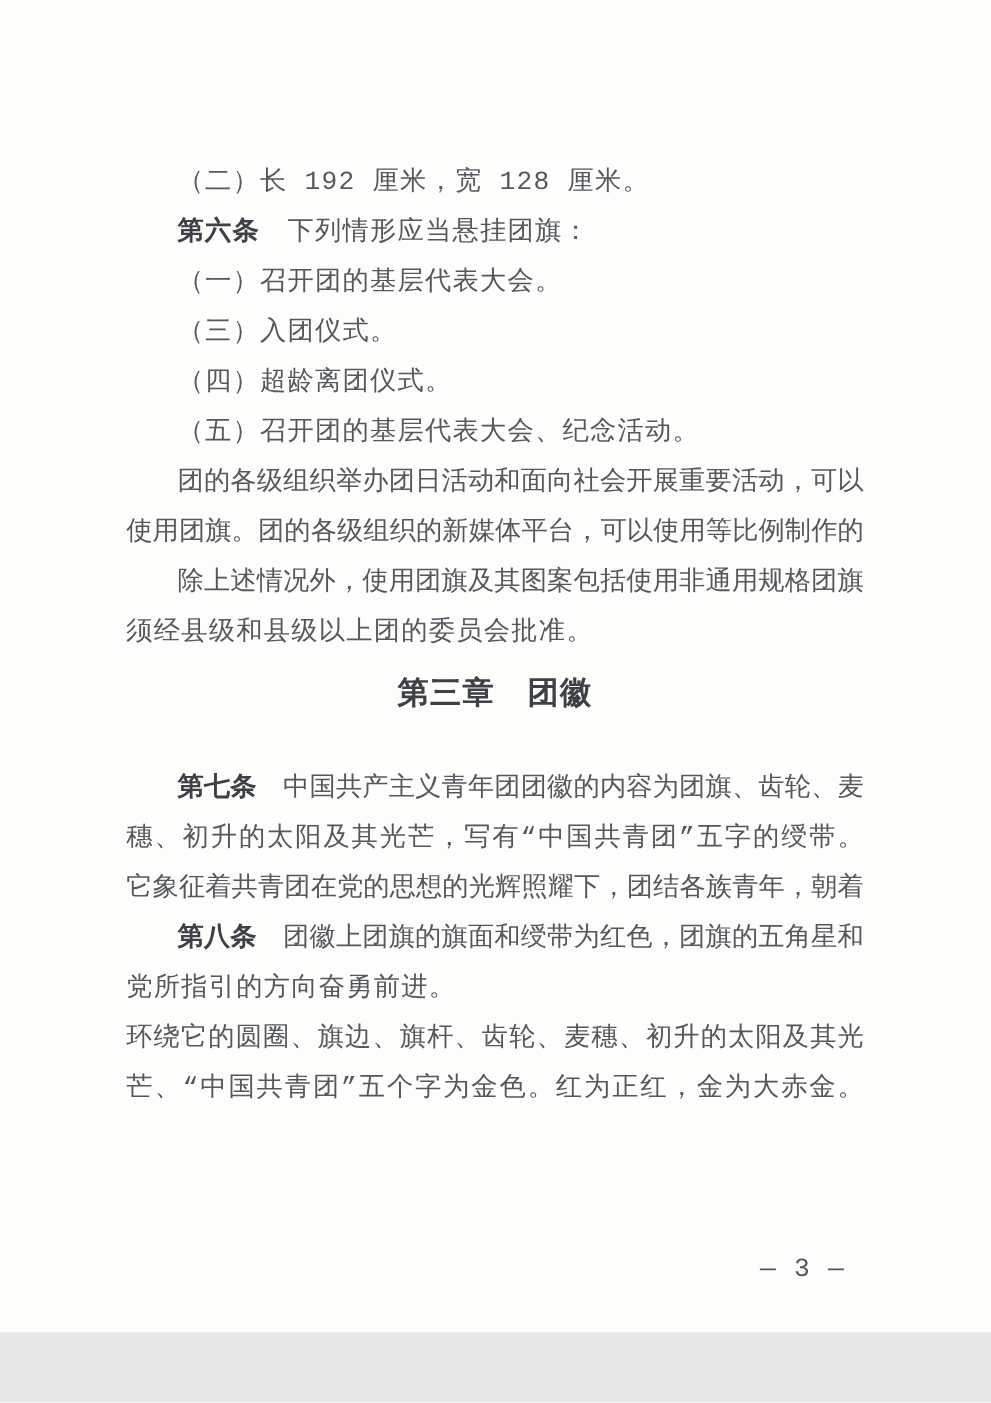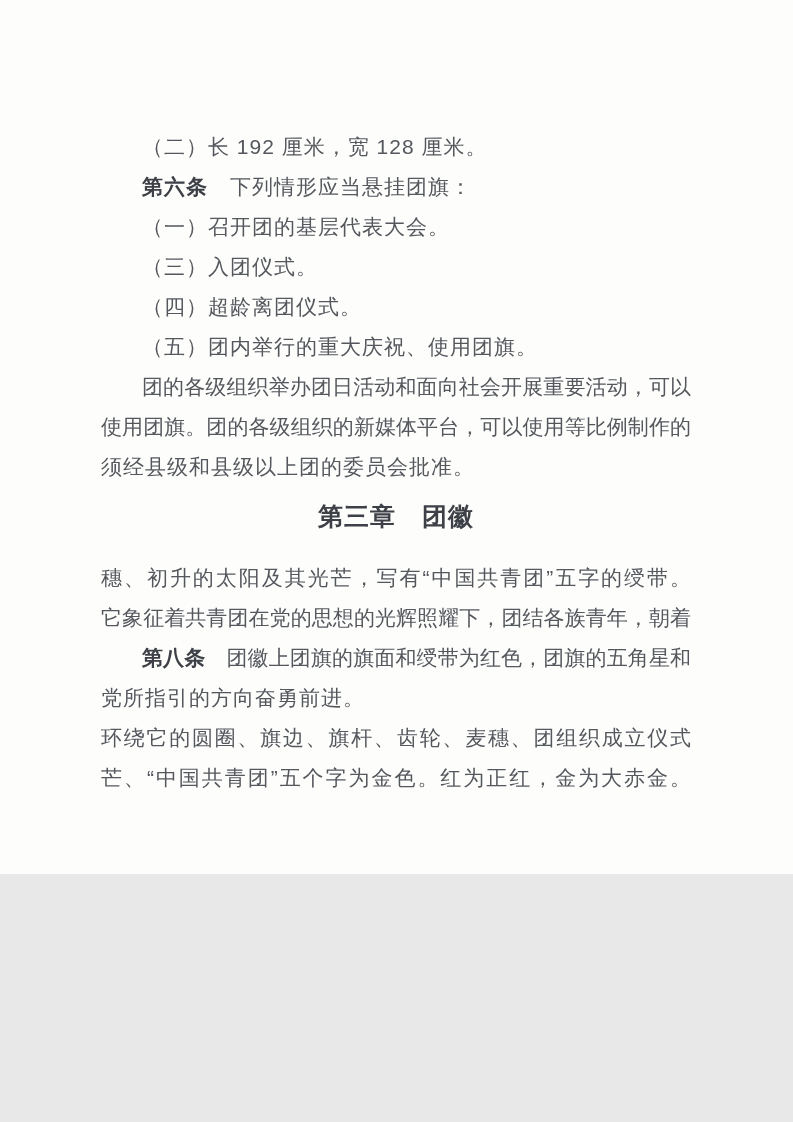--- a/index.html
+++ b/index.html
@@ -3,25 +3,25 @@
 <meta charset="utf-8">
 <style>
   html, body {
     margin: 0;
     padding: 0;
     background: #e8e8e8;
   }
   .page {
     position: relative;
     width: 793px;
-    height: 874px;
+    height: 1066px;
     margin: 0 auto;
     background: var(--paper, #fdfdfc);
     overflow: hidden;
-    font-family: Liberation Sans, sans-serif;
+    font-family: Liberation Mono, monospace;
     color: var(--ink, #54575c);
   }
   .doc-body {
     position: absolute;
     left: 101px;
     top: 127px;
     width: 590px;
   }
   .line {
     height: 40px;
@@ -39,21 +39,21 @@
     text-align-last: justify;
   }
   .bold-lead {
     font-weight: bold;
     color: var(--ink-bold, #3d4046);
   }
   .chapter-heading {
     height: 40px;
     line-height: 40px;
     margin-top: 9px;
-    margin-bottom: 22px;
+    margin-bottom: 36px;
     font-size: 25px;
     font-weight: bold;
     letter-spacing: 1px;
     text-align: center;
     color: var(--ink-bold, #3d4046);
   }
   .page-number {
     position: absolute;
     left: 608px;
     top: 1005px;
@@ -67,30 +67,32 @@
 <body>
 
 <div class="page">
   <div class="doc-body">
 
     <div class="line indent"><span>（二）长 192 厘米，宽 128 厘米。</span></div>
     <div class="line indent"><span class="bold-lead">第六条</span><span>　下列情形应当悬挂团旗：</span></div>
     <div class="line indent"><span>（一）召开团的基层代表大会。</span></div>
     <div class="line indent"><span>（三）入团仪式。</span></div>
     <div class="line indent"><span>（四）超龄离团仪式。</span></div>
-    <div class="line indent"><span>（五）团内举行的重大庆祝、使用团旗。</span></div>
+    <div class="line indent"><span>（五）召开团的基层代表大会、纪念活动。</span></div>
     <div class="line indent justify"><span>团的各级组织举办团日活动和面向社会开展重要活动，可以</span></div>
     <div class="line justify"><span>使用团旗。团的各级组织的新媒体平台，可以使用等比例制作的</span></div>
+    <div class="line indent justify"><span>除上述情况外，使用团旗及其图案包括使用非通用规格团旗</span></div>
     <div class="line"><span>须经县级和县级以上团的委员会批准。</span></div>
 
     <div class="chapter-heading">第三章　团徽</div>
 
+    <div class="line indent justify"><span class="bold-lead">第七条</span><span>　中国共产主义青年团团徽的内容为团旗、齿轮、麦</span></div>
     <div class="line justify"><span>穗、初升的太阳及其光芒，写有“中国共青团”五字的绶带。</span></div>
     <div class="line justify"><span>它象征着共青团在党的思想的光辉照耀下，团结各族青年，朝着</span></div>
     <div class="line indent justify"><span class="bold-lead">第八条</span><span>　团徽上团旗的旗面和绶带为红色，团旗的五角星和</span></div>
     <div class="line"><span>党所指引的方向奋勇前进。</span></div>
-    <div class="line justify"><span>环绕它的圆圈、旗边、旗杆、齿轮、麦穗、团组织成立仪式</span></div>
+    <div class="line justify"><span>环绕它的圆圈、旗边、旗杆、齿轮、麦穗、初升的太阳及其光</span></div>
     <div class="line justify"><span>芒、“中国共青团”五个字为金色。红为正红，金为大赤金。</span></div>
 
   </div>
 
   <div class="page-number">— 3 —</div>
 </div>
 
 </body></html>

